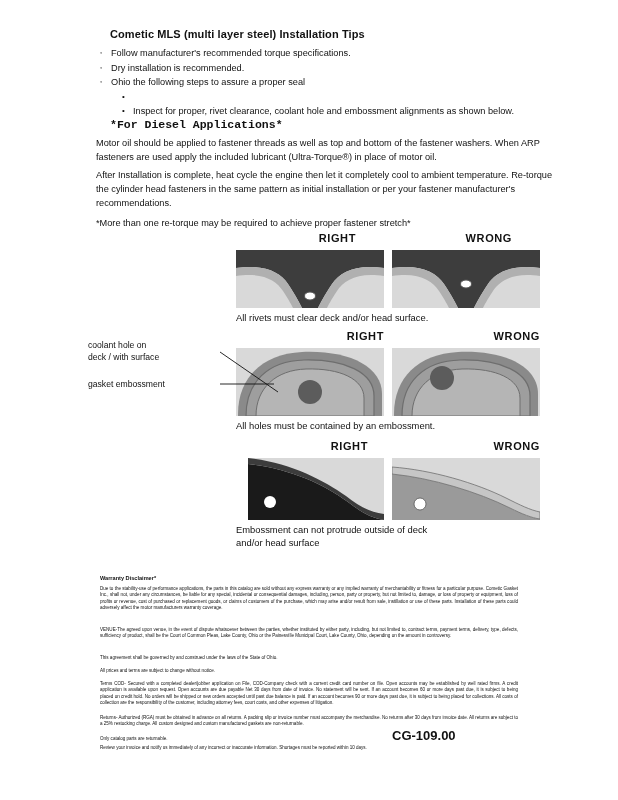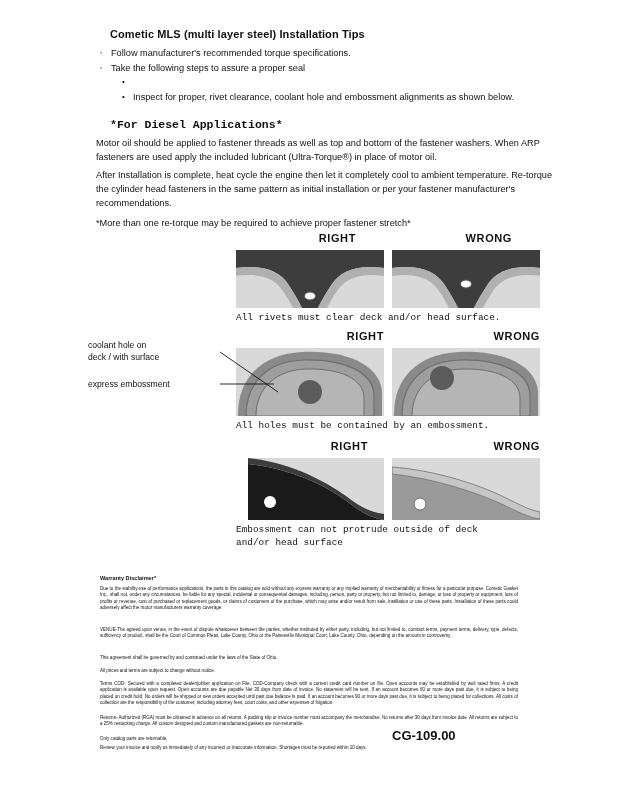--- a/index.html
+++ b/index.html
@@ -78,21 +78,20 @@
   }
   .panel {
     position: absolute;
     background: #d9d9d9;
     overflow: hidden;
   }
   .caption {
     position: absolute;
     font-size: 9.4px;
     line-height: 12.5px;
-    font-family: Liberation Mono, monospace;
   }
   .annot {
     position: absolute;
     font-size: 8.6px;
     line-height: 11.5px;
     text-align: left;
   }
   
   .warranty-title {
     position: absolute;
@@ -125,21 +124,25 @@
 
   <div class="title">Cometic MLS (multi layer steel) Installation Tips</div>
 
   <div class="bullets">
     <div class="b-row">
       <span class="b-mark">◦</span>
       <span>Follow manufacturer's recommended torque specifications.</span>
     </div>
     <div class="b-row">
       <span class="b-mark">◦</span>
-      <span>Take the following steps to assure a proper seal</span>
+      <span>Dry installation is recommended.</span>
+    </div>
+    <div class="b-row">
+      <span class="b-mark">◦</span>
+      <span>Ohio the following steps to assure a proper seal</span>
     </div>
     <div class="b-row sub">
       <span class="b-mark">•</span>
     </div>
     <div class="b-row sub">
       <span class="b-mark">•</span>
       <span>Inspect for proper, rivet clearance, coolant hole and embossment alignments as shown below.</span>
     </div>
   </div>
 
@@ -191,21 +194,21 @@
       <path d="M10,68 C10,34 32,13 68,12 C108,11 138,24 138,48 L138,68 Z" fill="#9e9e9e" stroke="#6e6e6e" stroke-width="1.2"></path>
       <path d="M20,68 C20,40 40,22 70,21 C104,20 128,31 128,50 L128,68 Z" fill="#b5b5b5" stroke="#6e6e6e" stroke-width="1"></path>
       <circle cx="50" cy="30" r="12" fill="#5c5c5c"></circle>
     </svg>
   </div>
 
   <div class="annot" style="left:88px; top:340px; width:130px;">
     <span>coolant hole on</span><br>
     <span>deck / with surface</span>
   </div>
-  <div class="annot" style="left:88px; top:379px; width:130px;">express embossment</div>
+  <div class="annot" style="left:88px; top:379px; width:130px;">gasket embossment</div>
 
   <svg style="position:absolute; left:216px; top:338px;" width="100" height="70">
     <line x1="4" y1="14" x2="62" y2="54" stroke="#111" stroke-width="0.9"></line>
     <line x1="4" y1="46" x2="58" y2="46" stroke="#111" stroke-width="0.9"></line>
   </svg>
 
   <div class="caption" style="left:236px; top:420px; width:330px;">All holes must be contained by an embossment.</div>
 
   <div class="fig-label" style="left:248px; top:440px; width:120px;">RIGHT</div>
   <div class="fig-label" style="left:392px; top:440px; width:148px;">WRONG</div>

